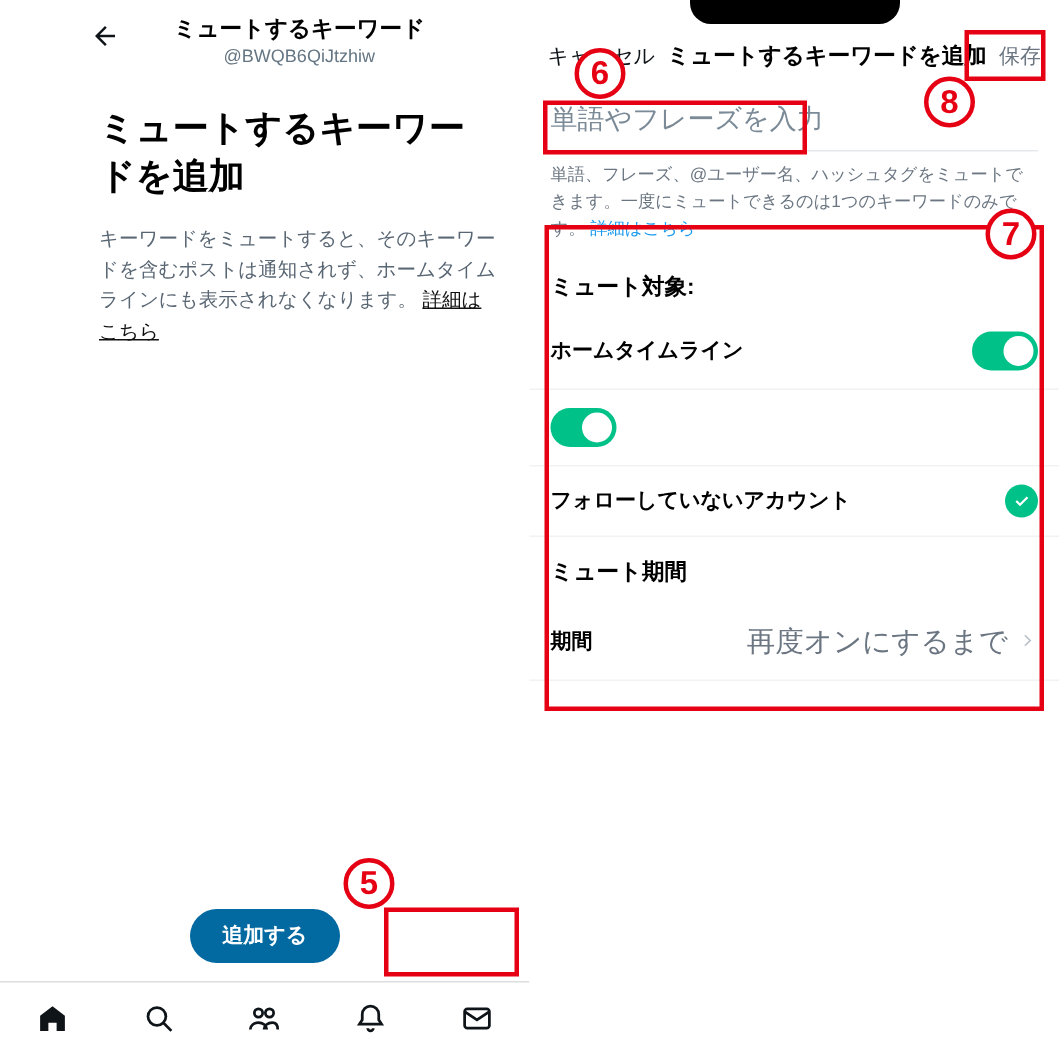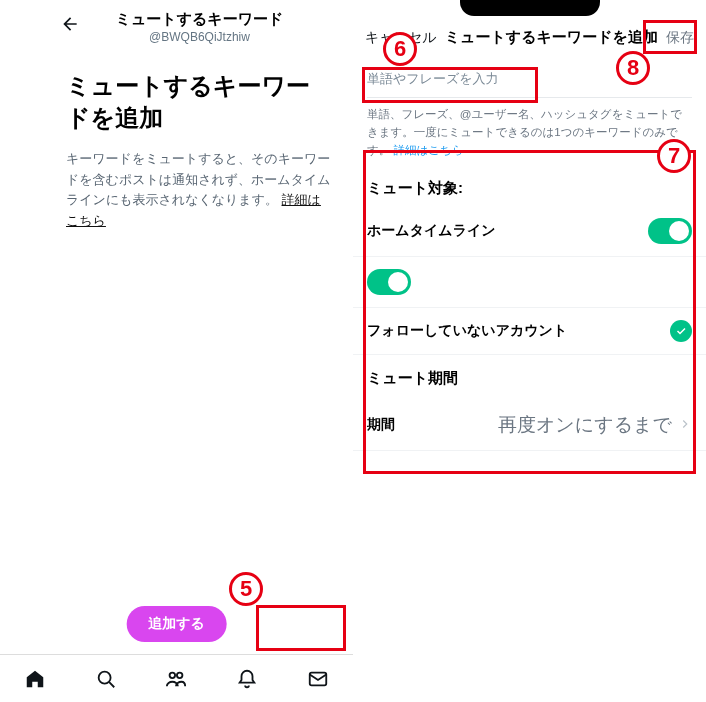--- a/index.html
+++ b/index.html
@@ -53,21 +53,21 @@
     color: #111;
     text-decoration: underline;
     cursor: pointer;
   }
 
   .add-btn {
     position: absolute;
     left: 50%;
     transform: translateX(-50%);
     bottom: 60px;
-    background: #d946ef;
+    background: #0369a1;
     color: #fff;
     font-size: 14px;
     font-weight: 700;
     border: none;
     border-radius: 999px;
     padding: 9px 22px;
     cursor: pointer;
   }
 
   
@@ -101,21 +101,21 @@
   .r-cancel { font-size: 14px; color: #0f1419; cursor:pointer; white-space: nowrap; }
   .r-title  { flex:1; text-align:center; font-size: 15px; font-weight: 800; white-space: nowrap; overflow:hidden; }
   .r-save   { font-size: 14px; color: #6b7682; cursor:pointer; }
 
   .r-input-row {
     padding: 16px 14px 10px;
   }
   .r-input-row input {
     width: 100%;
     border: none;
-    font-size: 13px;
+    font-size: 18px;
     color: #111;
     outline: none;
   }
   .r-input-row input::placeholder { color: #7b8a97; }
   .r-hr { height:1px; background:#e6e9ec; margin: 0 14px 8px; }
 
   .r-help {
     font-size: 11.5px;
     color: #6b7682;
     padding: 0 14px 10px;

